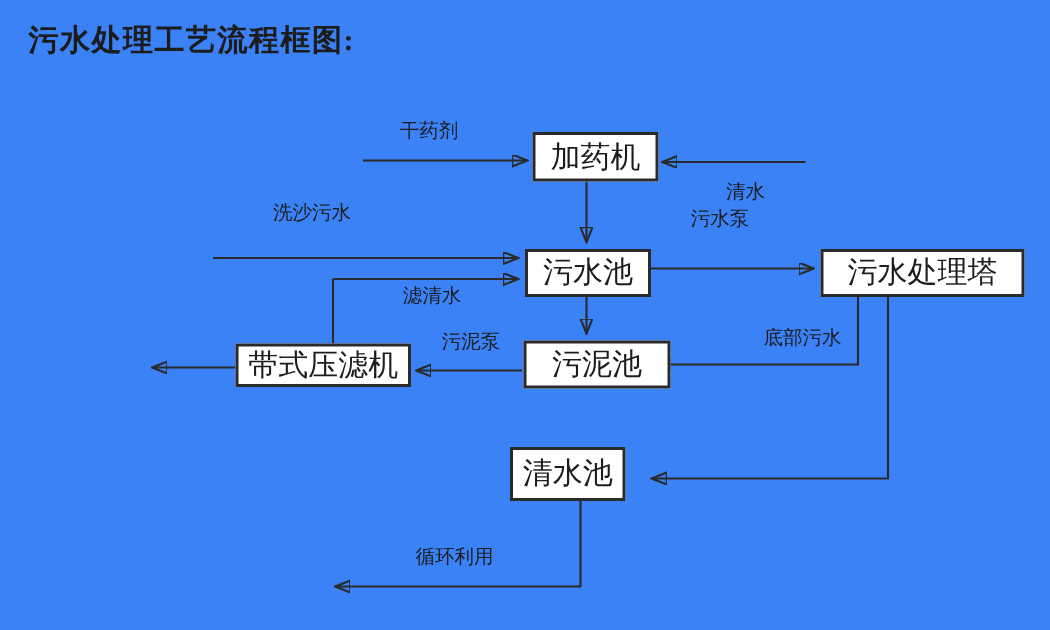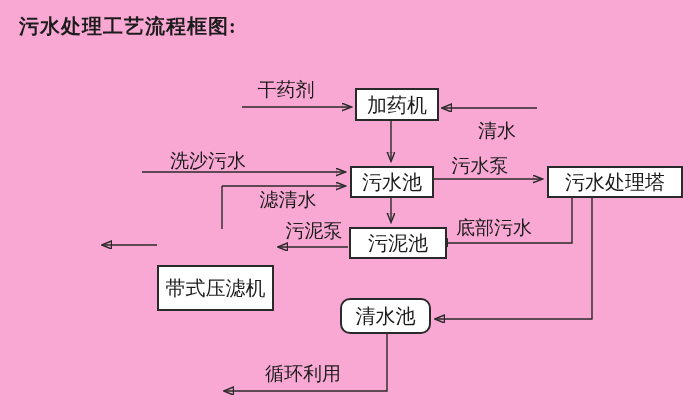--- a/index.html
+++ b/index.html
@@ -1,20 +1,20 @@
 <!DOCTYPE html>
 <html><head>
 <meta charset="utf-8">
 <style>
   html, body { margin: 0; padding: 0; background: #ffffff; }
   .canvas {
     position: relative;
     width: 700px;
     height: 420px;
-    background: #f9a8d4;
+    background: #3b82f6;
     font-family: "Liberation Serif", "DejaVu Serif", serif;
     color: #1c1c1c;
     overflow: hidden;
     text-decoration: underline;
   }
   .title {
     position: absolute;
     left: 19px;
     top: 13px;
     font-size: 20px;
@@ -30,21 +30,21 @@
     display: flex;
     align-items: center;
     justify-content: center;
     font-size: 20px;
     white-space: nowrap;
     line-height: 1;
   }
   .elabel {
     position: absolute;
     transform: translateX(-50%);
-    font-size: 19px;
+    font-size: 13px;
     white-space: nowrap;
     line-height: 1;
   }
   svg.wires {
     position: absolute;
     left: 0; top: 0;
     width: 700px; height: 420px;
     pointer-events: none;
   }
   svg.wires path {
@@ -83,32 +83,32 @@
 
   <div class="node" style="left:350px; top:166px; width:84px;  height:32px;">
       <span>污水池</span>
     </div>
   <div class="node" style="left:355px; top:88px;  width:84px;  height:33px;">
       <span>加药机</span>
     </div>
   <div class="node" style="left:547px; top:166px; width:136px; height:32px;">
       <span>污水处理塔</span>
     </div>
-  <div class="node" style="left:157px; top:229px; width:117px; height:46px;margin-top:36px;">
+  <div class="node" style="left:157px; top:229px; width:117px; height:29px;">
       <span>带式压滤机</span>
     </div>
   <div class="node" style="left:349px; top:227px; width:98px;  height:32px;">
       <span>污泥池</span>
     </div>
-  <div class="node" style="left:340px; top:298px; width:91px;  height:36px;border-radius:10px;">
+  <div class="node" style="left:340px; top:298px; width:77px;  height:36px;">
       <span>清水池</span>
     </div>
 
   <div class="elabel" style="left:286px; top:80px;">干药剂</div>
   <div class="elabel" style="left:497px; top:81px;margin-top:40px;">清水</div>
-  <div class="elabel" style="left:208px; top:151px;">洗沙污水</div>
+  <div class="elabel" style="left:208px; top:135px;">洗沙污水</div>
   <div class="elabel" style="left:288px; top:190px;text-align:right;">滤清水</div>
-  <div class="elabel" style="left:480px; top:156px;">污水泵</div>
+  <div class="elabel" style="left:480px; top:139px;">污水泵</div>
   <div class="elabel" style="left:314px; top:221px;">污泥泵</div>
-  <div class="elabel" style="left:494px; top:218px;">底部污水</div>
+  <div class="elabel" style="left:535px; top:218px;">底部污水</div>
   <div class="elabel" style="left:303px; top:364px;text-align:center;">循环利用</div>
 
 </div>
 
 </body></html>

